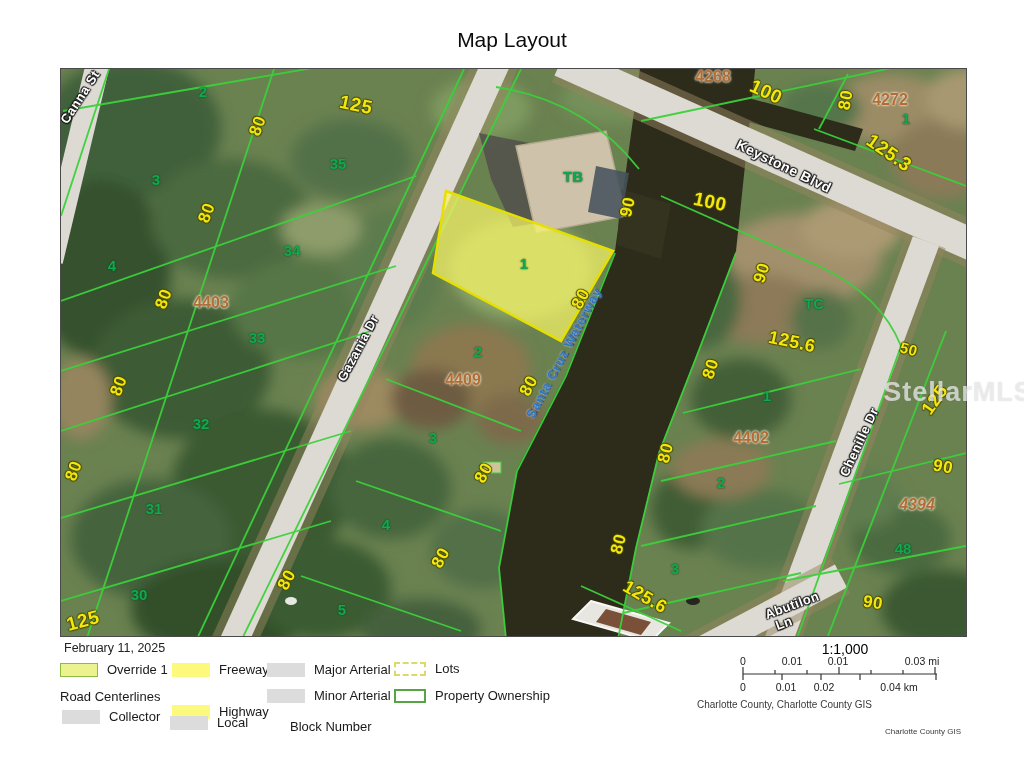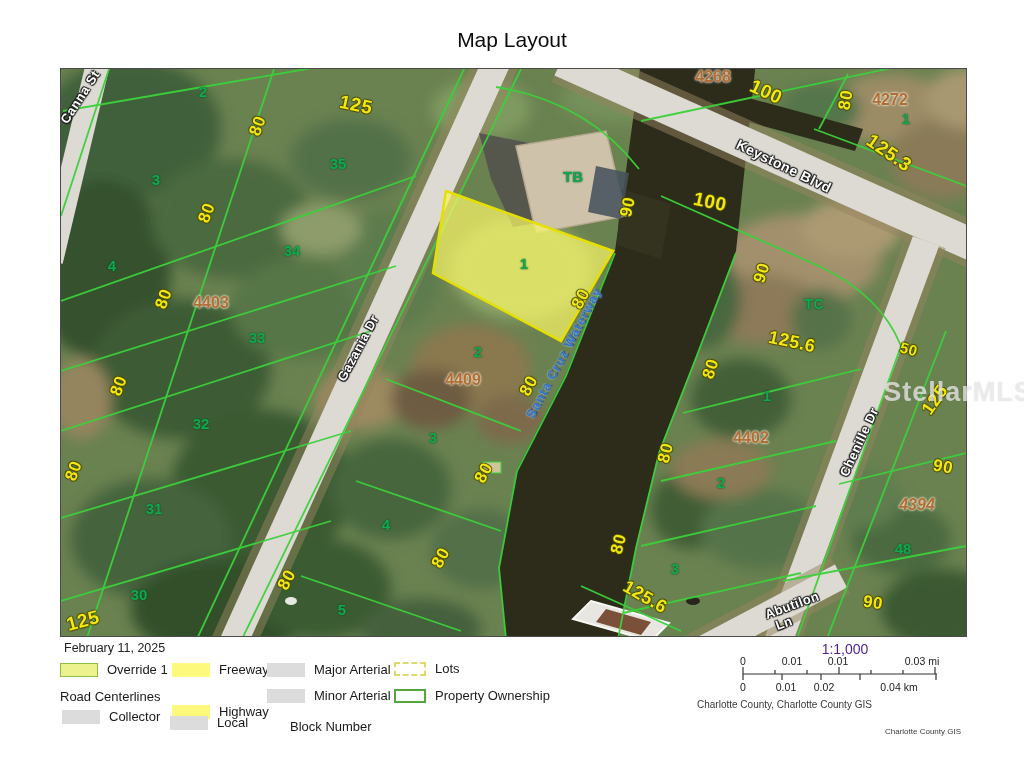--- a/index.html
+++ b/index.html
@@ -24,21 +24,21 @@
        text-shadow:0 0 1px rgba(130,130,130,.45);letter-spacing:1px;}
   .date-label{position:absolute;left:64px;top:641px;font-size:12.5px;color:#222;}
   .leg-item{position:absolute;display:flex;align-items:center;gap:9px;font-size:13px;color:#1a1a1a;}
   .sw{width:38px;height:14px;display:inline-block;box-sizing:border-box;}
   .sw-override{background:#ecf28e;border:1.5px solid #8dba43;}
   .sw-yellow{background:#fcf97c;}
   .sw-gray{background:#dcdcdc;}
   .sw-lots{width:32px;background:transparent;border:2px dashed #ddd86a;}
   .sw-prop{width:32px;background:#fff;border:2px solid #56a544;}
   .leg-text{position:absolute;font-size:13px;color:#1a1a1a;}
-  .scale-ratio{position:absolute;left:800px;top:641px;width:90px;text-align:center;font-size:14px;color:#4c1d95;}
+  .scale-ratio{position:absolute;left:800px;top:641px;width:90px;text-align:center;font-size:14px;color:#000000;}
   .tick-label{position:absolute;font-size:10.5px;color:#1a1a1a;transform:translateX(-50%);}
   .scalebar{position:absolute;left:740px;top:666px;}
   .attrib{position:absolute;left:697px;top:699px;font-size:10px;color:#3a3a3a;}
   .credit{position:absolute;left:923px;top:727px;font-size:8px;color:#3a3a3a;transform:translateX(-50%);}
 </style>
 </head>
 <body>
 
 <div class="page-title">Map Layout</div>
 

